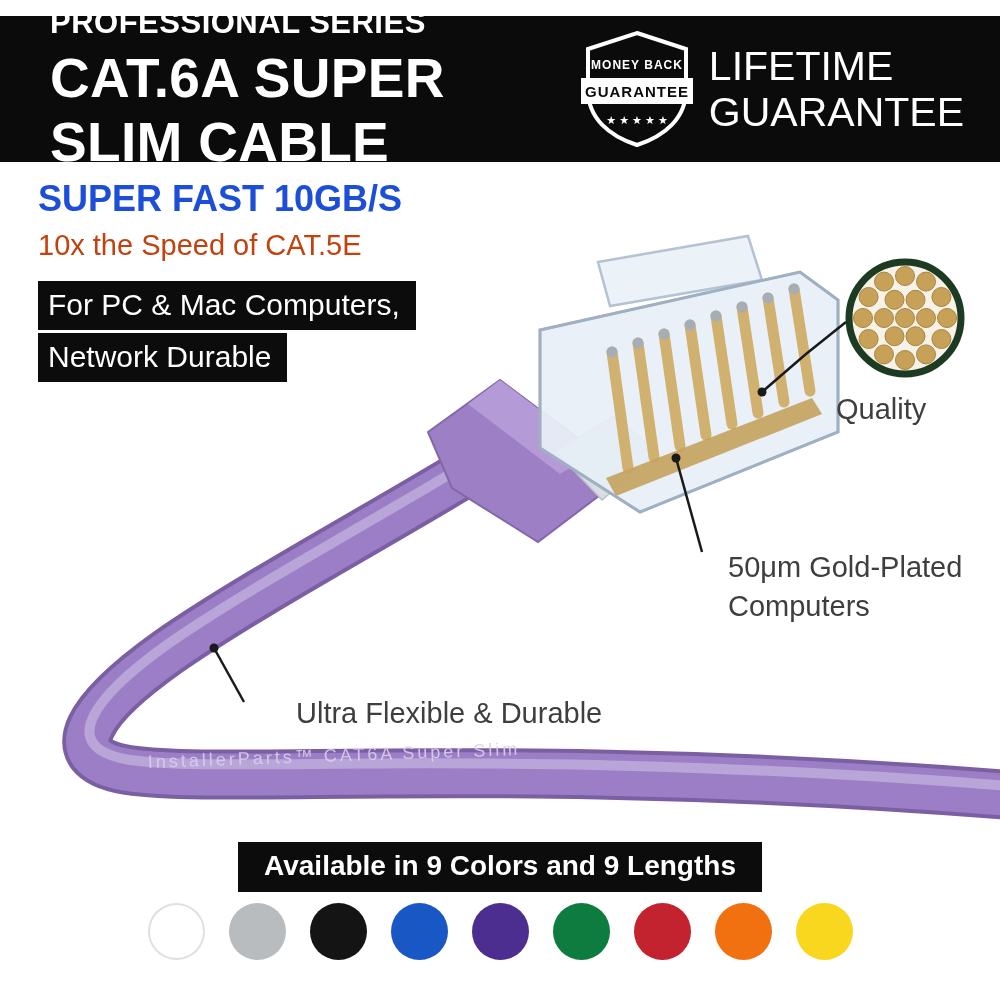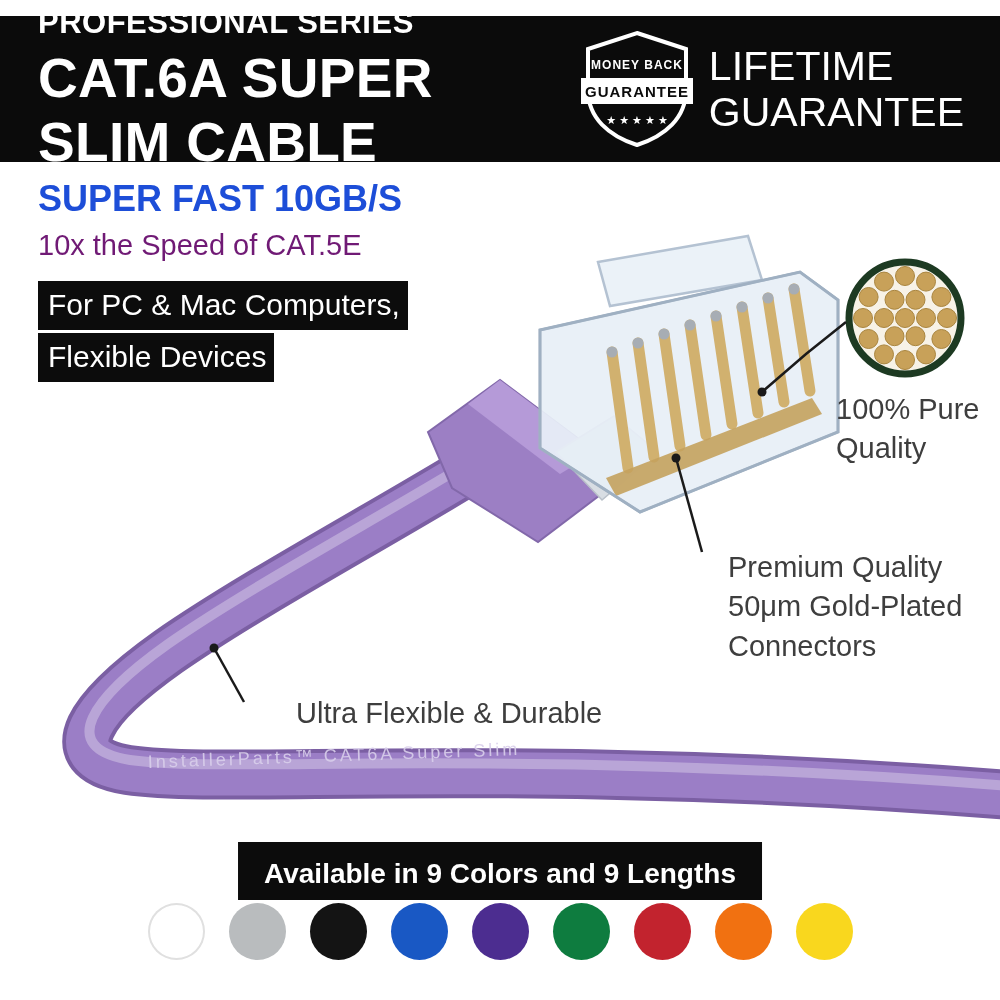--- a/index.html
+++ b/index.html
@@ -6,47 +6,47 @@
   body {
     width: 1000px; height: 1000px; position: relative; background: #ffffff;
     font-family: "Liberation Sans", "DejaVu Sans", sans-serif; overflow: hidden;
   }
 
   
   .banner {
     position: absolute; left: 0; top: 16px; width: 1000px; height: 146px;
     background: #0b0b0b; color: #fff; display: flex; align-items: center;
   }
-  .banner-text { flex: 1; padding-left: 38px; }
+  .banner-text { flex: 1; padding-left: 50px; }
   .series  { font-size: 31px; font-weight: bold; letter-spacing: .5px; }
   .product { font-size: 55px; font-weight: bold; letter-spacing: .3px; margin-top: 5px; }
   .badge { width: 112px; height: 122px; margin-right: 16px; flex: 0 0 auto; }
   .lifetime { padding-right: 36px; font-size: 41px; font-weight: normal; line-height: 1.13; }
 
   
   .speed-head { position: absolute; left: 38px; top: 178px; font-size: 36px; font-weight: bold; color: #1d4ed8; }
-  .speed-sub  { position: absolute; left: 38px; top: 229px; font-size: 29px; color: #701a75; }
+  .speed-sub  { position: absolute; left: 38px; top: 229px; font-size: 29px; color: #c2410c; }
   .features { position: absolute; left: 38px; top: 281px; }
   .hl { display: table; background: #0c0c0c; color: #fff; font-size: 30px;
-        padding: 7px 8px 8px 10px; margin-bottom: 3px; }
+        padding: 7px 16px 8px 10px; margin-bottom: 3px; }
 
   
   .scene { position: absolute; left: 0; top: 0; width: 1000px; height: 1000px; }
 
   
   .callout { position: absolute; color: #3e3e3e; font-size: 29px; line-height: 1.36; }
   .co-copper { left: 836px; top: 390px; }
   .co-gold   { left: 728px; top: 548px; }
   .co-flex   { left: 262px; top: 694px; margin-left: 34px; }
 
   
   .avail {
     position: absolute; top: 842px; left: 50%; transform: translateX(-50%);
     background: #0c0c0c; color: #fff; font-size: 28px; font-weight: bold;
-    padding: 16px 26px 10px; white-space: nowrap;
+    padding: 8px 26px 10px; white-space: nowrap;
   }
   .swatches { position: absolute; left: 0; top: 903px; width: 1000px;
               display: flex; justify-content: center; gap: 24px; }
   .swatch { width: 57px; height: 57px; border-radius: 50%; }
   .swatch.bordered { box-shadow: inset 0 0 0 2px #e0e0e0; }
 </style>
 </head>
 <body>
 
 <div class="banner">
@@ -151,32 +151,30 @@
     <circle cx="676" cy="458" r="4.5"></circle>
     <circle cx="214" cy="648" r="4.5"></circle>
   </g>
 </svg>
 
 <div class="speed-head">SUPER FAST 10GB/S</div>
 <div class="speed-sub">10x the Speed of CAT.5E</div>
 
 <div class="features">
   <div class="hl">For PC &amp; Mac Computers,</div>
-  <div class="hl">Flexible Devices</div>
+  <div class="hl">Network Durable</div>
 </div>
 
 <div class="callout co-copper">
-  <div>100% Pure</div>
   <div>Quality</div>
 </div>
 
 <div class="callout co-gold">
-  <div>Premium Quality</div>
   <div>50μm Gold-Plated</div>
-  <div>Connectors</div>
+  <div>Computers</div>
 </div>
 
 <div class="callout co-flex">Ultra Flexible &amp; Durable</div>
 
 <div class="avail">Available in 9 Colors and 9 Lengths</div>
 
 <div class="swatches">
   <div class="swatch bordered" style="background: rgb(255, 255, 255);"></div>
   <div class="swatch" style="background: rgb(185, 188, 190);"></div>
   <div class="swatch" style="background: rgb(20, 20, 20);"></div>

